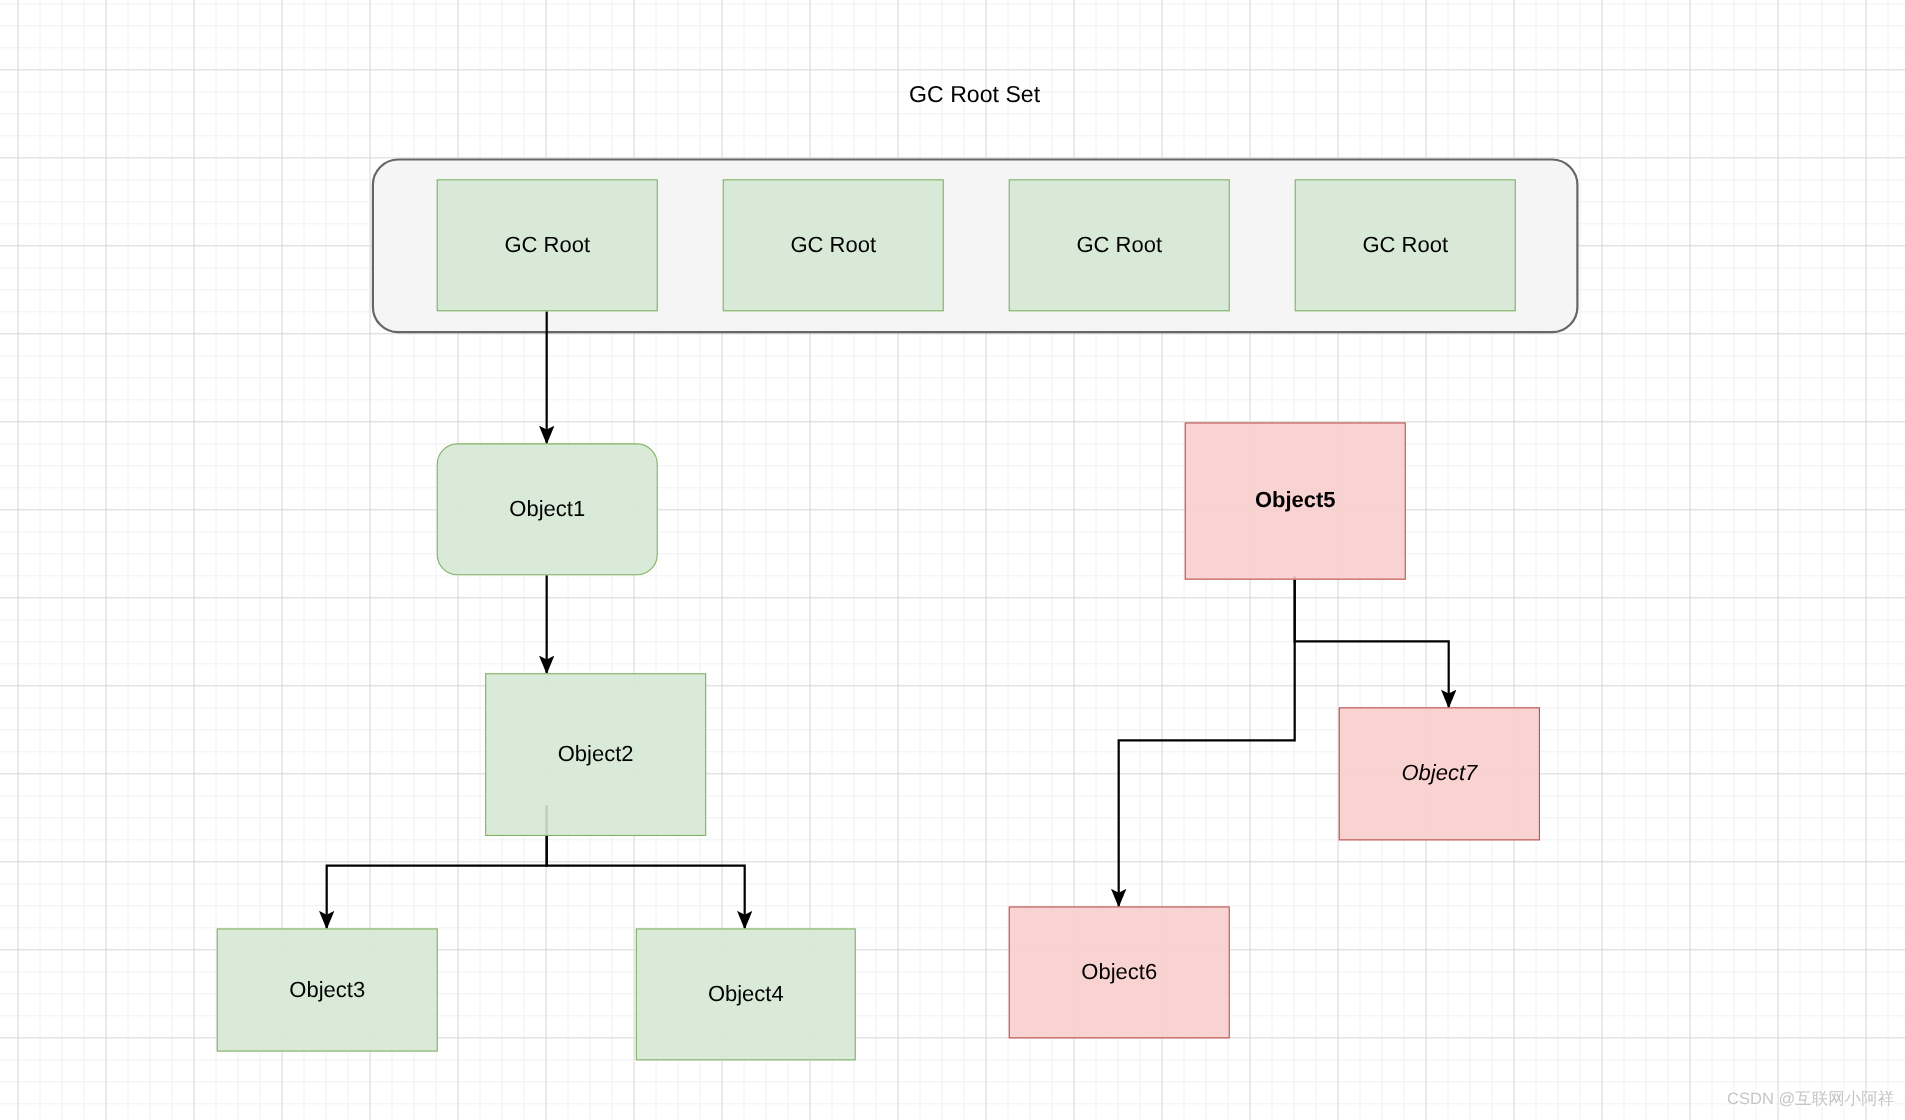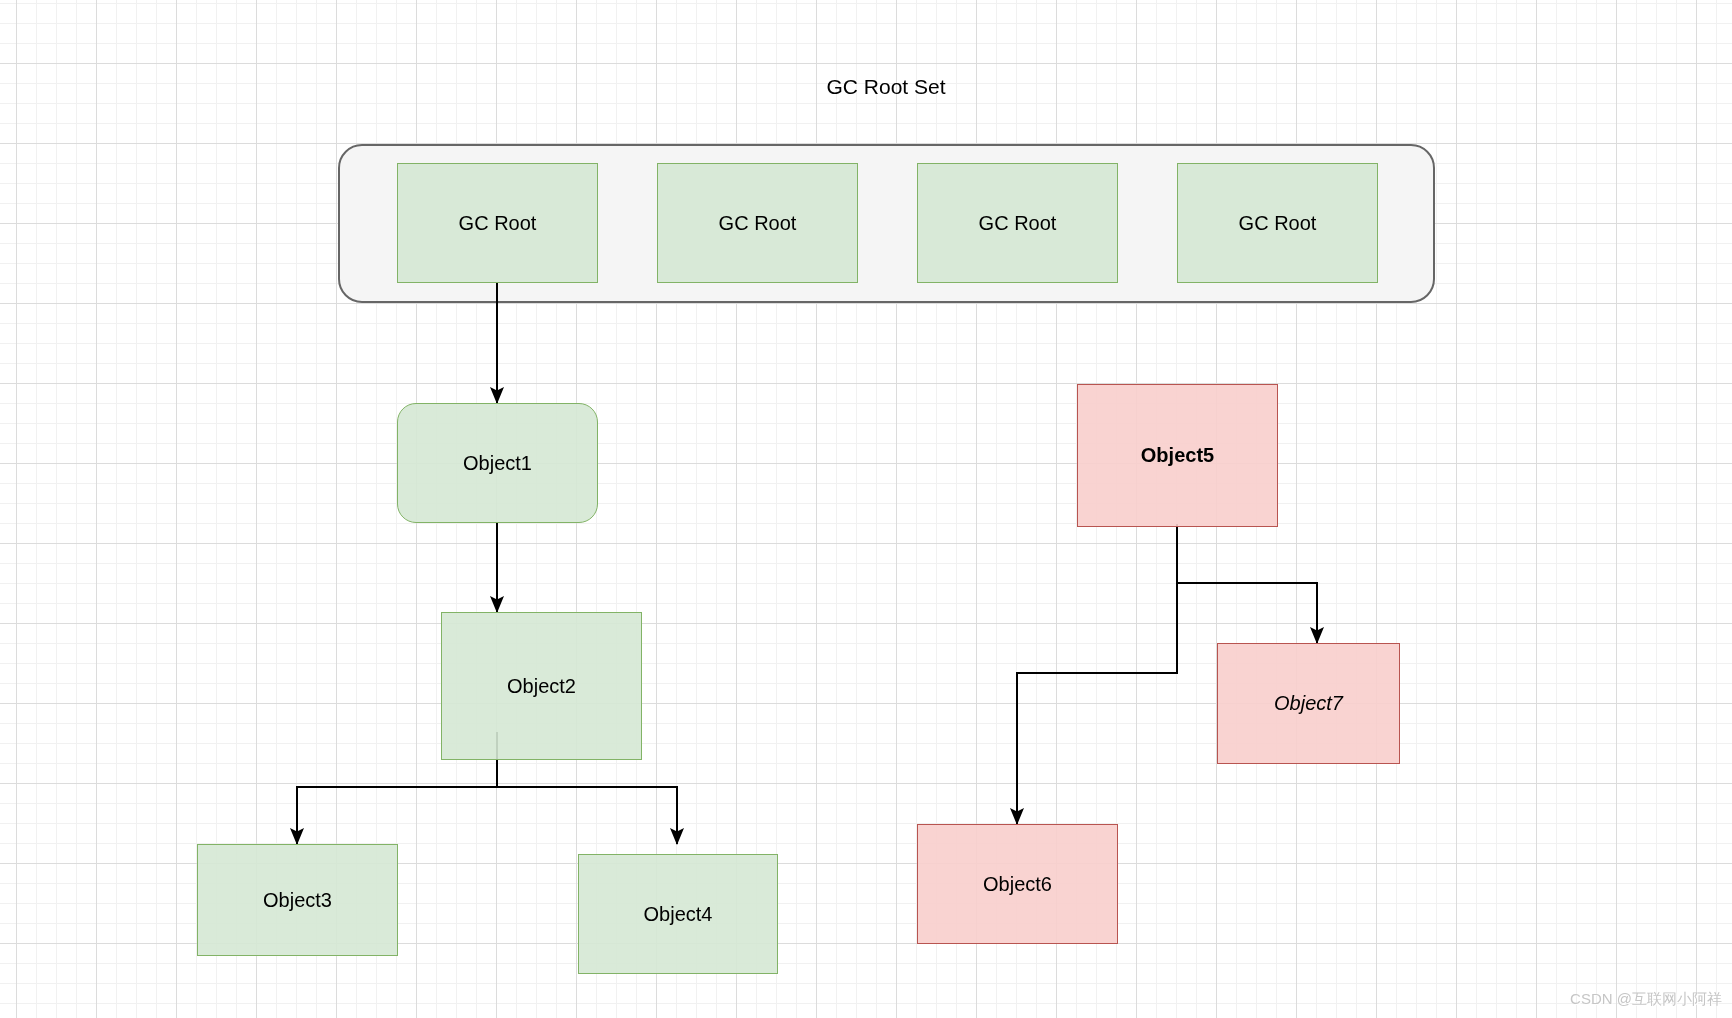--- a/index.html
+++ b/index.html
@@ -88,20 +88,20 @@
   </svg>
 
   <div id="nodes-layer">
       <div class="node" style="left: 397px; top: 163px; width: 201px; height: 120px; background: rgba(213, 232, 212, 0.9); border-color: rgb(130, 179, 102);">GC Root</div>
       <div class="node" style="left: 657px; top: 163px; width: 201px; height: 120px; background: rgba(213, 232, 212, 0.9); border-color: rgb(130, 179, 102);">GC Root</div>
       <div class="node" style="left: 917px; top: 163px; width: 201px; height: 120px; background: rgba(213, 232, 212, 0.9); border-color: rgb(130, 179, 102);">GC Root</div>
       <div class="node" style="left: 1177px; top: 163px; width: 201px; height: 120px; background: rgba(213, 232, 212, 0.9); border-color: rgb(130, 179, 102);">GC Root</div>
       <div class="node" style="left: 397px; top: 403px; width: 201px; height: 120px; background: rgba(213, 232, 212, 0.9); border-color: rgb(130, 179, 102); border-radius: 19px;">Object1</div>
       <div class="node" style="left: 397px; top: 612px; width: 201px; height: 148px; background: rgba(213, 232, 212, 0.9); border-color: rgb(130, 179, 102); margin-left: 44px;">Object2</div>
       <div class="node" style="left: 197px; top: 844px; width: 201px; height: 112px; background: rgba(213, 232, 212, 0.9); border-color: rgb(130, 179, 102);">Object3</div>
-      <div class="node" style="left: 578px; top: 844px; width: 200px; height: 120px; background: rgba(213, 232, 212, 0.9); border-color: rgb(130, 179, 102); margin-top: 10px;">Object4</div>
+      <div class="node" style="left: 578px; top: 844px; width: 200px; height: 120px; background: rgba(213, 232, 212, 0.9); border-color: rgb(130, 179, 102);">Object4</div>
       <div class="node" style="left: 1077px; top: 384px; width: 201px; height: 143px; background: rgba(248, 206, 204, 0.9); border-color: rgb(184, 84, 80); font-weight: bold;">Object5</div>
       <div class="node" style="left: 917px; top: 824px; width: 201px; height: 120px; background: rgba(248, 206, 204, 0.9); border-color: rgb(184, 84, 80); text-align: right;">Object6</div>
       <div class="node" style="left: 1217px; top: 643px; width: 183px; height: 121px; background: rgba(248, 206, 204, 0.9); border-color: rgb(184, 84, 80); font-style: italic;">Object7</div>
     </div>
 
   <div class="watermark">CSDN @互联网小阿祥</div>
 </div>
 
 </body></html>

